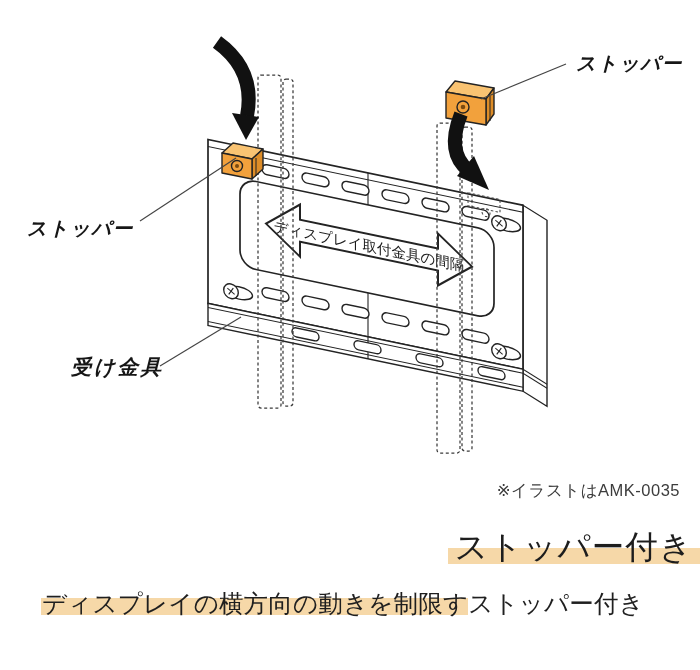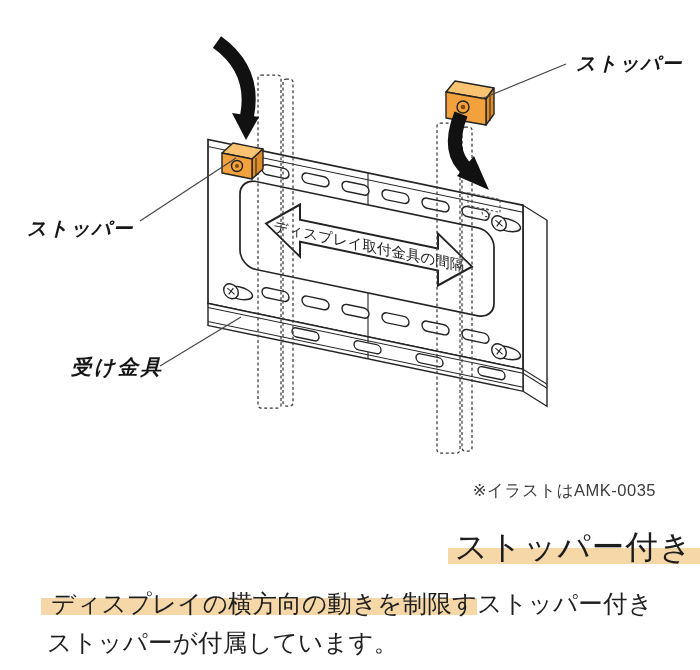--- a/index.html
+++ b/index.html
@@ -11,31 +11,31 @@
   .ln2 {fill:#ffffff;stroke:#232323;stroke-width:1.7;}
   .thin{stroke:#232323;stroke-width:1.1;fill:none;}
   .dash{fill:none;stroke:#3a3a3a;stroke-width:1.25;stroke-dasharray:3 2.6;}
   .ghost{fill:none;stroke:#4a4a4a;stroke-width:1.1;stroke-dasharray:2.5 2.2;}
   .hole{fill:none;stroke:#3a3a3a;stroke-width:1.05;stroke-dasharray:2 1.5;}
   .blk {fill:none;stroke:#111111;stroke-width:14;}
   .leader{stroke:#444;stroke-width:1.15;fill:none;}
   .arrow-text{font-family:"Liberation Sans","DejaVu Sans",sans-serif;font-size:14.5px;fill:#1a1a1a;}
   
   .jp-label{position:absolute;font-size:19.5px;font-weight:600;letter-spacing:1.5px;color:#161616;white-space:nowrap;font-style:italic;}
-  .note{position:absolute;right:44px;top:480px;font-size:16.5px;font-weight:400;
+  .note{position:absolute;right:20px;top:480px;font-size:16.5px;font-weight:400;
         color:#3c3c3c;letter-spacing:0.5px;white-space:nowrap;}
   
   .title{position:absolute;left:0;top:526px;width:100%;text-align:right;
          font-size:32.5px;font-weight:500;letter-spacing:1px;color:#1d1d1d;}
   .title-hl{background:linear-gradient(to bottom,transparent 52%,#F6D8A8 52%,#F6D8A8 97%,transparent 97%);
             padding:0 7px;}
   .body-text{position:absolute;left:47px;top:584px;font-size:24.5px;line-height:39px;
              font-weight:400;color:#1f1f1f;letter-spacing:0.2px;white-space:nowrap;}
   .body-hl{background:linear-gradient(to bottom,transparent 30%,#F6D8A8 30%,#F6D8A8 92%,transparent 92%);
-           padding-left:10px;margin-left:-6px;}
+           padding-left:1px;margin-left:-6px;}
 </style>
 </head>
 <body>
 
 <div class="page">
 
   <svg width="700" height="522" viewBox="0 0 700 522">
     <defs>
       <pattern id="holesL" x="258" y="83" width="23" height="13.5" patternUnits="userSpaceOnUse">
         <circle cx="11.5" cy="6.5" r="3" class="hole"></circle>
@@ -165,16 +165,15 @@
   <div class="jp-label" style="left:27px;top:215px;">ストッパー</div>
   <div class="jp-label" style="left:65px;top:353px;font-size:20.5px;letter-spacing:2.5px;margin-left:6px;">受け金具</div>
 
   <div class="note">※イラストはAMK-0035</div>
 
   <div class="title">
     <span class="title-hl">ストッパー付き</span>
   </div>
   <div class="body-text">
     <div><span class="body-hl">ディスプレイの横方向の動きを制限す</span><span>ストッパー付き</span></div>
-    <div>ストッパーが付属しています。</div>
   </div>
 
 </div>
 
 </body></html>

